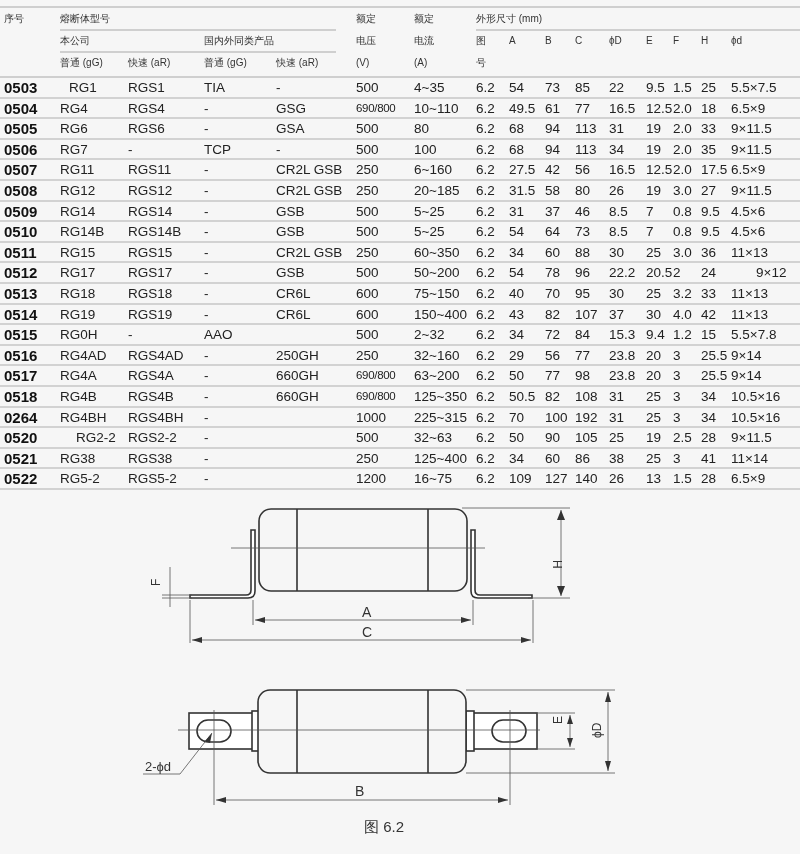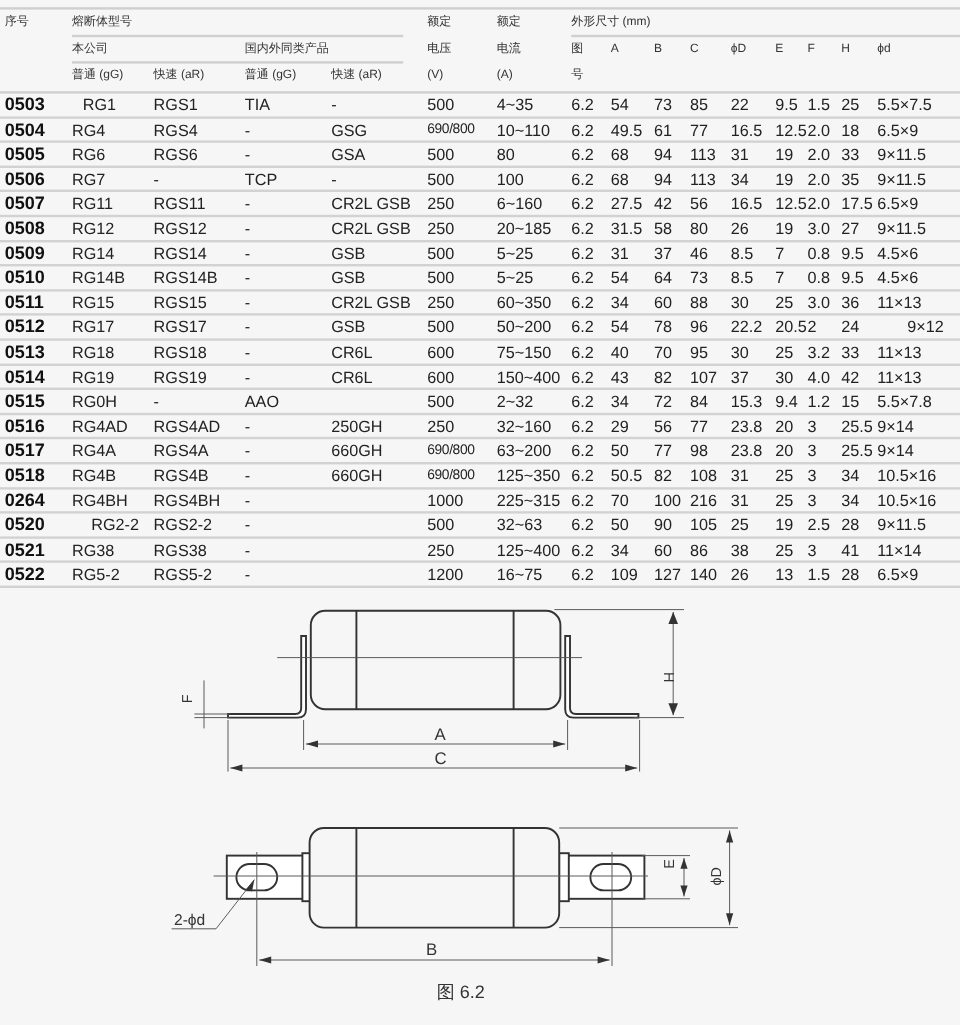--- a/index.html
+++ b/index.html
@@ -362,21 +362,21 @@
           <span class="cell seq" style="left: 4px;">0264</span>
           <span class="cell" style="left: 60px;">RG4BH</span>
           <span class="cell" style="left: 128px;">RGS4BH</span>
           <span class="cell" style="left: 204px;">-</span>
           <span class="cell" style="left: 276px;"></span>
           <span class="cell" style="left: 356px;">1000</span>
           <span class="cell" style="left: 414px;">225~315</span>
           <span class="cell" style="left: 476px;">6.2</span>
           <span class="cell" style="left: 509px;">70</span>
           <span class="cell" style="left: 545px;">100</span>
-          <span class="cell" style="left: 575px;">216</span>
+          <span class="cell" style="left: 575px;">192</span>
           <span class="cell" style="left: 609px;">31</span>
           <span class="cell" style="left: 646px;">25</span>
           <span class="cell" style="left: 673px;">3</span>
           <span class="cell" style="left: 701px;">34</span>
           <span class="cell" style="left: 731px;">10.5×16</span>
         </div>
         <div class="drow">
           <span class="cell seq" style="left: 4px;">0520</span>
           <span class="cell" style="left: 60px; margin-left: 16px;">RG2-2</span>
           <span class="cell" style="left: 128px;">RGS2-2</span>

